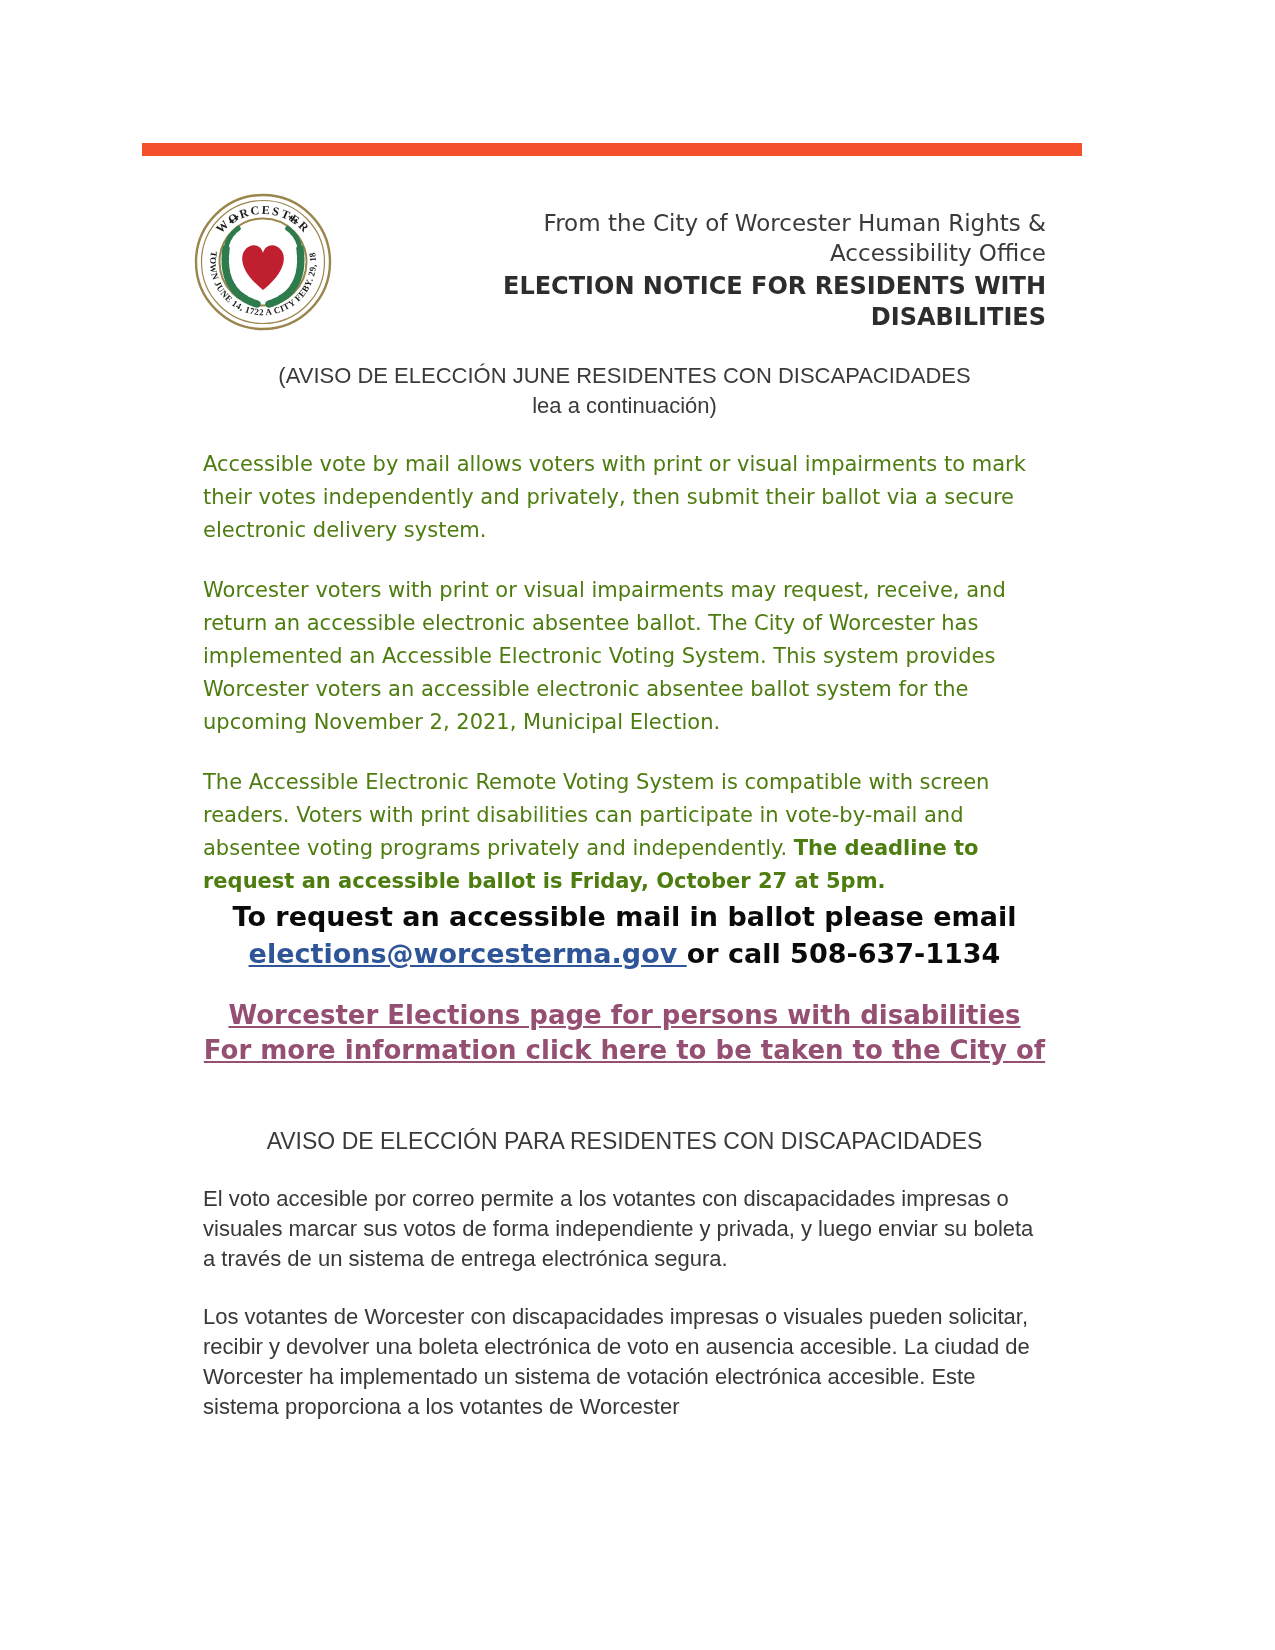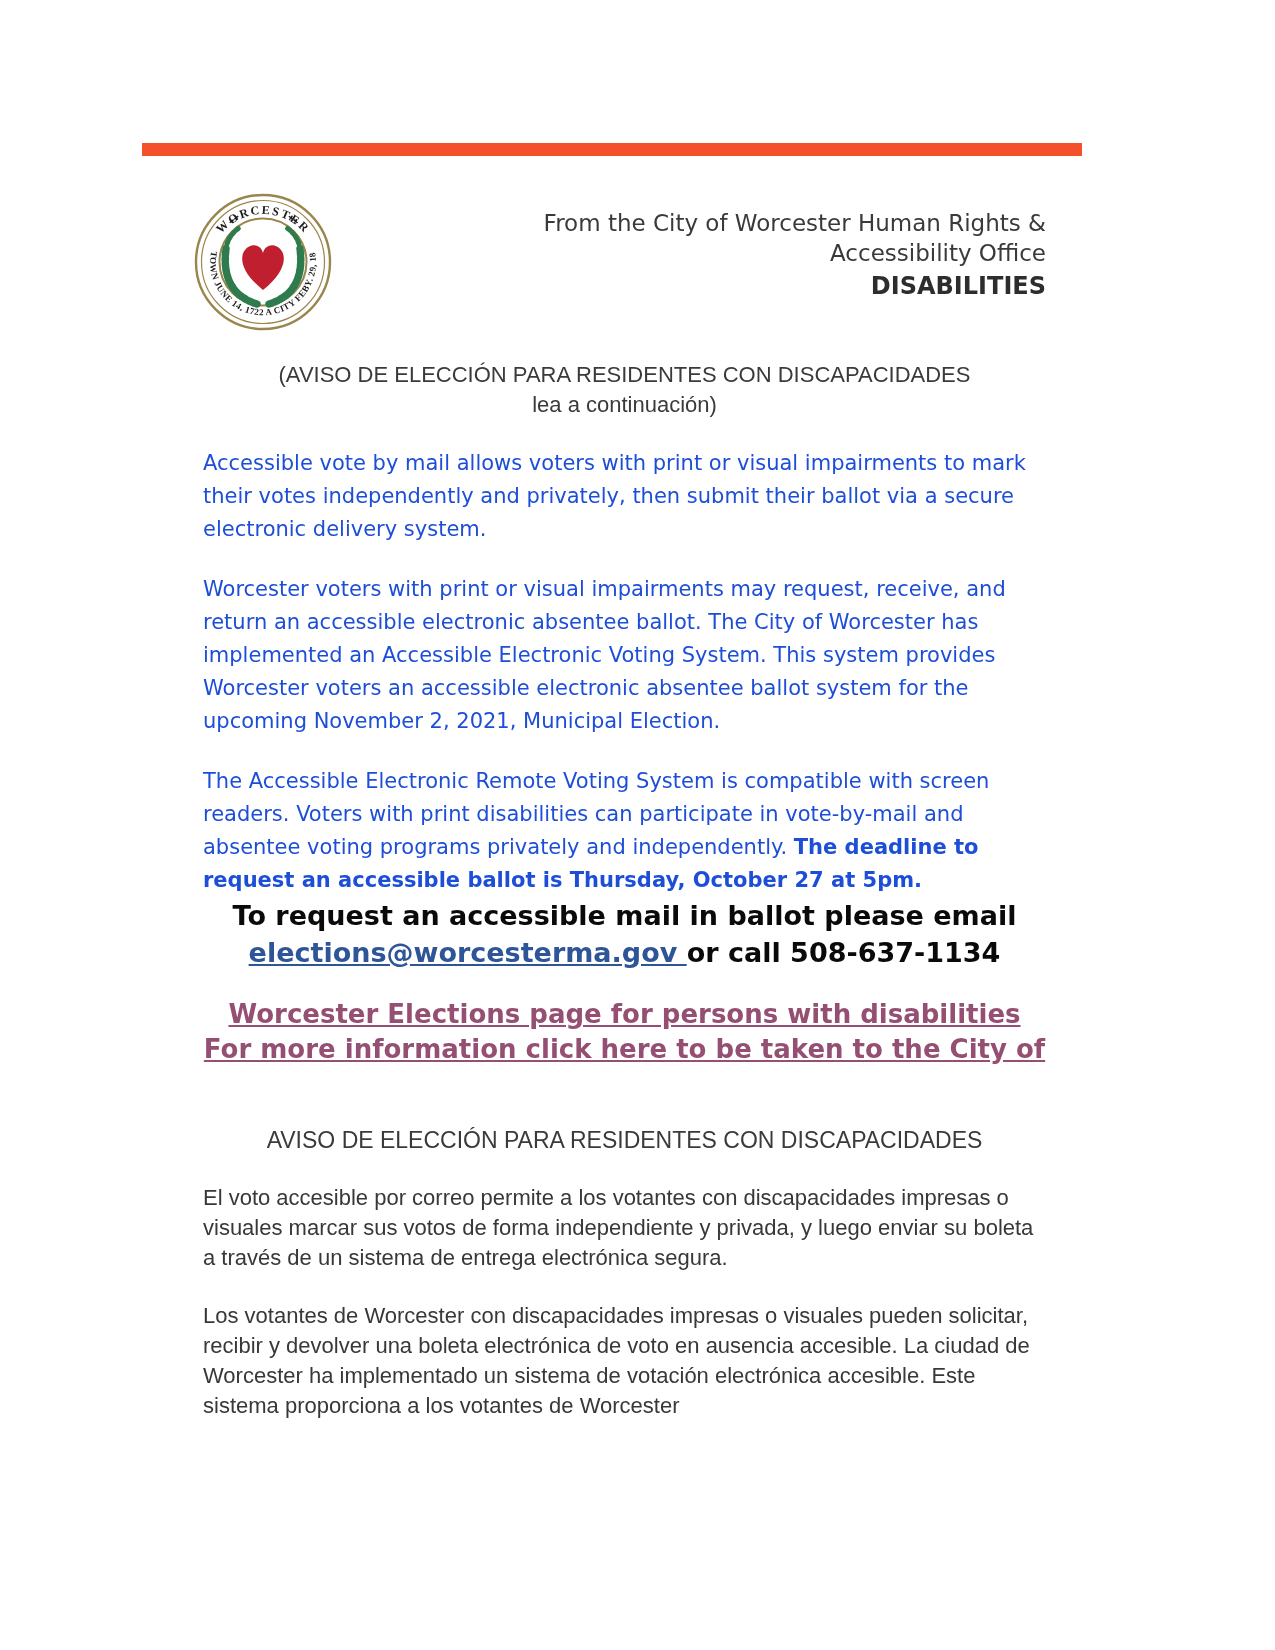--- a/index.html
+++ b/index.html
@@ -60,21 +60,21 @@
     margin-top: 28px;
     text-align: center;
     font-family: "Liberation Sans", sans-serif;
     font-size: 22px;
     line-height: 30px;
     color: #3A3A3A;
   }
   
   .para-en {
     margin: 27px 0 0 0;
-    color: #1d4ed8;
+    color: #4d7c0f;
     font-size: 21px;
     line-height: 33px;
   }
   .para-en .bold-inline { font-weight: bold; }
   
   .request-block {
     text-align: center;
     font-size: 27px;
     line-height: 37px;
     font-weight: bold;
@@ -156,35 +156,36 @@
 
           <path d="M 70,98 C 51,83 45,67 52,58 C 58,50.5 68,52.5 70,61 C 72,52.5 82,50.5 88,58 C 95,67 89,83 70,98 Z" fill="#C01F2F"></path>
         </svg>
       </div>
       <div class="header-text">
         <div class="from-line">
           <span class="block-line">From the City of Worcester Human Rights &amp;</span>
           <span class="block-line">Accessibility Office</span>
         </div>
         <div class="doc-title">
+          <span class="block-line">ELECTION NOTICE FOR RESIDENTS WITH</span>
           <span class="block-line">DISABILITIES</span>
         </div>
       </div>
     </div>
 
     <div class="aviso-note">
-      <span class="block-line">(AVISO DE ELECCIÓN PARA RESIDENTES CON DISCAPACIDADES</span>
+      <span class="block-line">(AVISO DE ELECCIÓN JUNE RESIDENTES CON DISCAPACIDADES</span>
       <span class="block-line">lea a continuación)</span>
     </div>
 
     <p class="para-en">Accessible vote by mail allows voters with print or visual impairments to mark their votes independently and privately, then submit their ballot via a secure electronic delivery system.</p>
 
     <p class="para-en">Worcester voters with print or visual impairments may request, receive, and return an accessible electronic absentee ballot. The City of Worcester has implemented an Accessible Electronic Voting System. This system provides Worcester voters an accessible electronic absentee ballot system for the upcoming November 2, 2021, Municipal Election.</p>
 
-    <p class="para-en"><span>The Accessible Electronic Remote Voting System is compatible with screen readers. Voters with print disabilities can participate in vote-by-mail and absentee voting programs privately and independently. </span><span class="bold-inline">The deadline to request an accessible ballot is Thursday, October 27 at 5pm.</span></p>
+    <p class="para-en"><span>The Accessible Electronic Remote Voting System is compatible with screen readers. Voters with print disabilities can participate in vote-by-mail and absentee voting programs privately and independently. </span><span class="bold-inline">The deadline to request an accessible ballot is Friday, October 27 at 5pm.</span></p>
 
     <div class="request-block">
       <span class="block-line">To request an accessible mail in ballot please email</span>
       <span class="block-line"><a class="email-link">elections@worcesterma.gov </a><span>or call 508-637-1134</span></span>
     </div>
 
     <a class="more-info">
       <span class="block-line">Worcester Elections page for persons with disabilities</span>
       <span class="block-line">For more information click here to be taken to the City of</span>
     </a>

